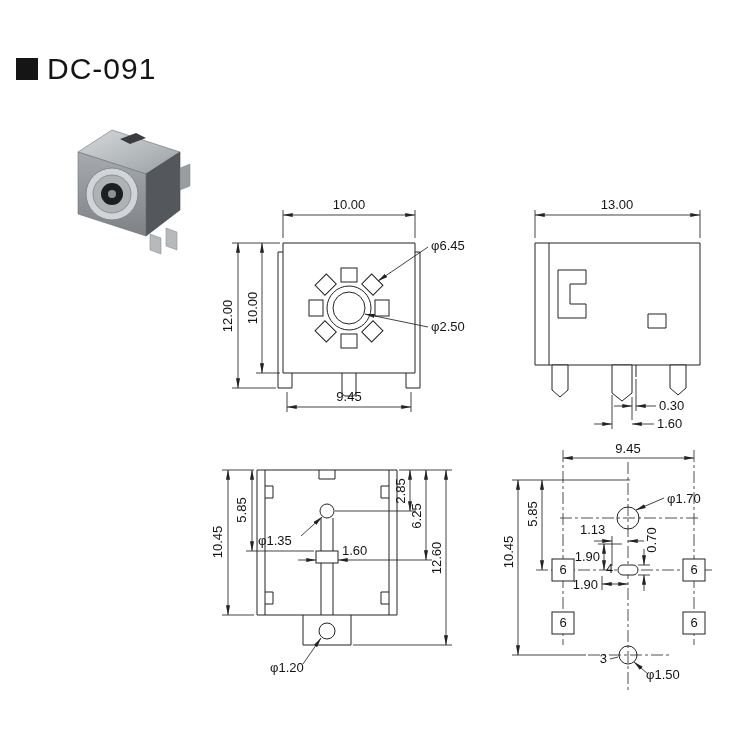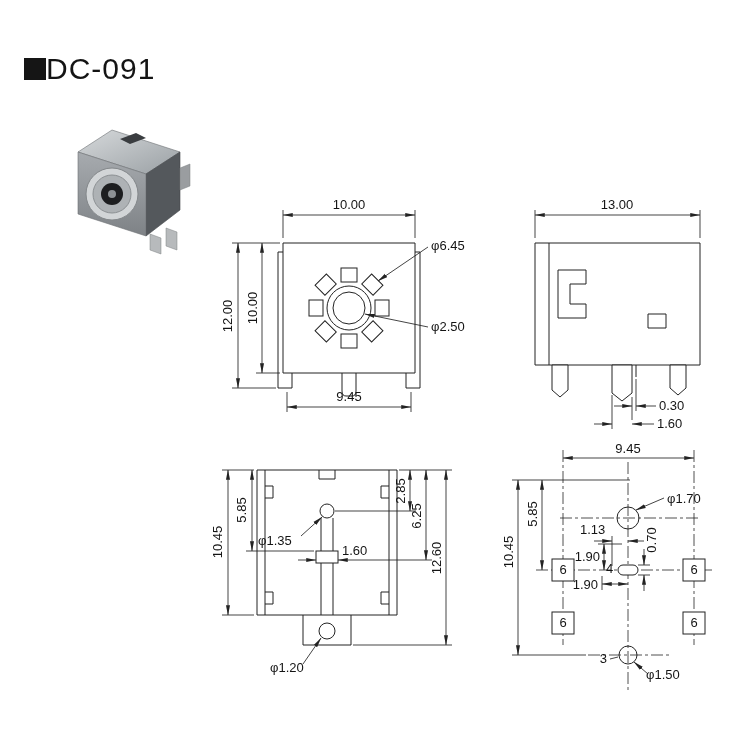--- a/index.html
+++ b/index.html
@@ -1,19 +1,19 @@
 <!DOCTYPE html>
 <html><head>
 <meta charset="utf-8">
 <style>
   * { margin:0; padding:0; box-sizing:border-box; }
   html,body { width:750px; height:750px; background:#ffffff; font-family:"Liberation Sans",sans-serif; }
   body { position:relative; overflow:hidden; }
   .stage { position:absolute; left:0; top:0; width:750px; height:750px; }
-  .title-row { position:absolute; left:24px; top:52px; display:flex; align-items:center; gap:0; }
+  .title-row { position:absolute; left:16px; top:52px; display:flex; align-items:center; gap:9px; }
   .bullet { width:22px; height:22px; background:#151515; display:inline-block; }
   .title-row h1 { font-size:30px; font-weight:500; color:#141414; letter-spacing:1px; }
   svg text { font-family:"Liberation Sans",sans-serif; font-size:13px; fill:#141414; }
   .ln   { stroke:#232323; stroke-width:1; fill:none; }
   .thin { stroke-width:0.85; }
   .cl   { stroke:#232323; stroke-width:0.8; fill:none; stroke-dasharray:12 3 3 3; }
   .feat { fill:#ffffff; stroke:#232323; stroke-width:1; }
   .nofill { fill:none; stroke:#232323; stroke-width:1; }
 </style>
 </head>

